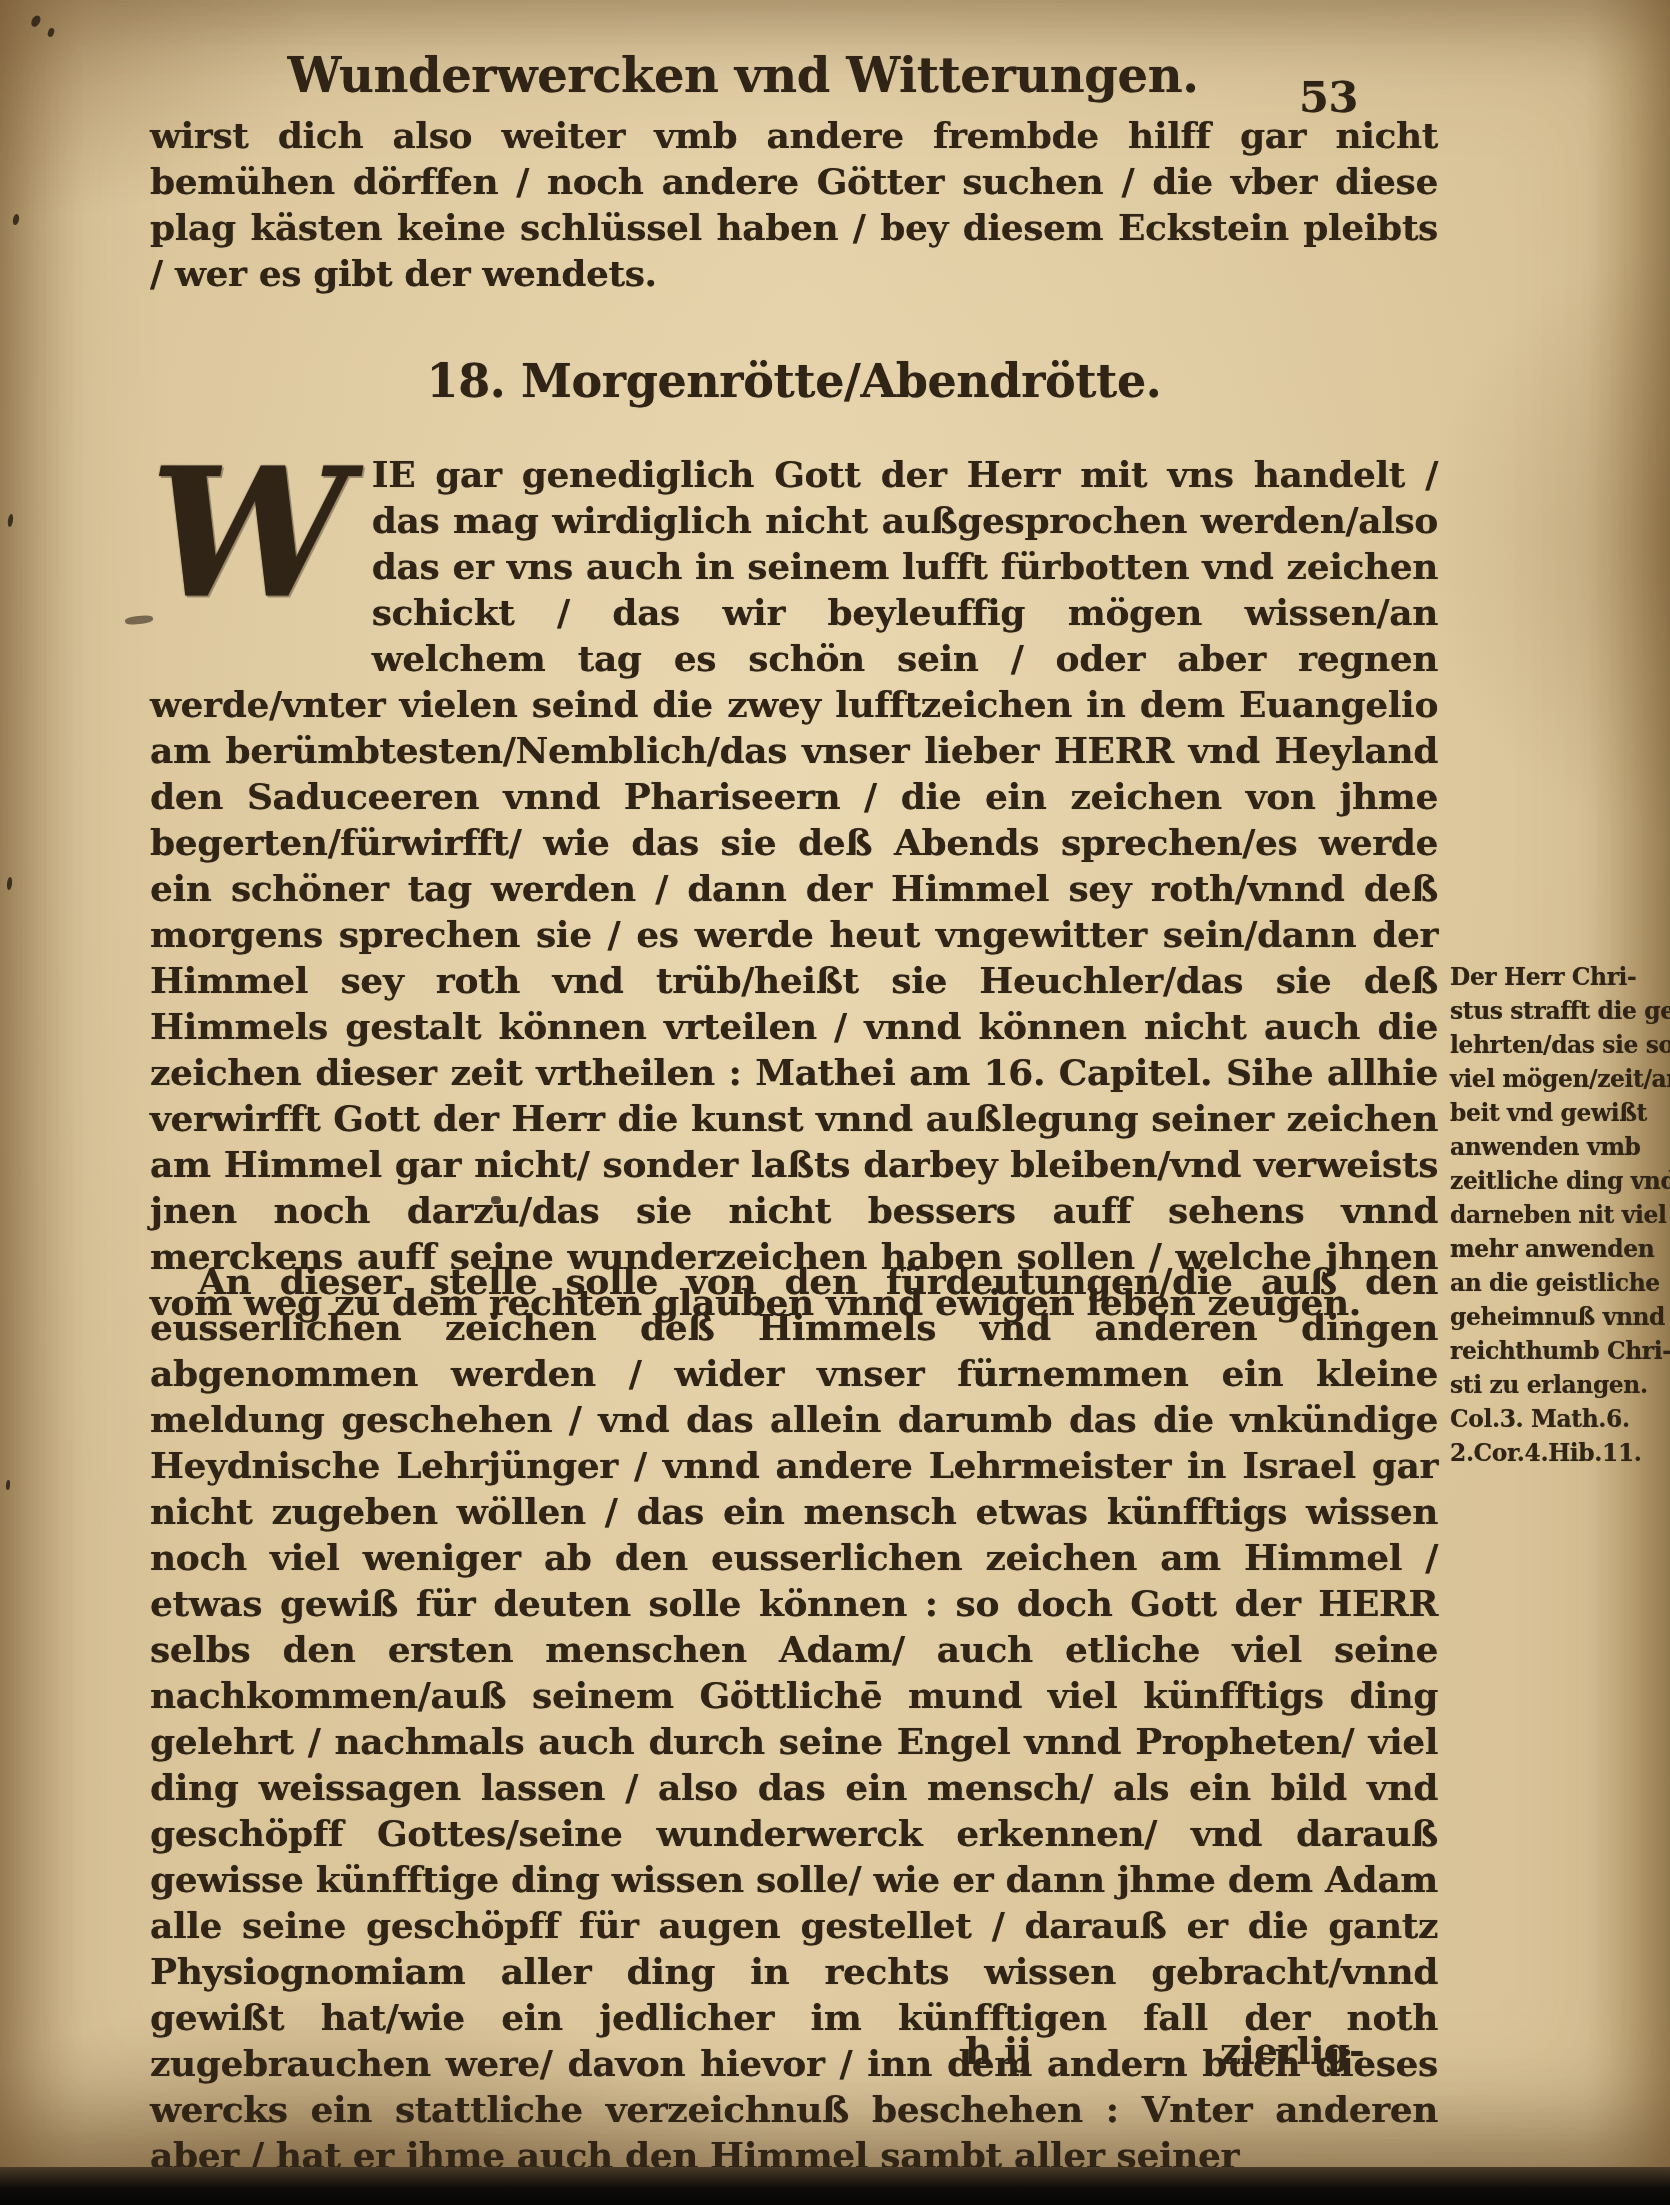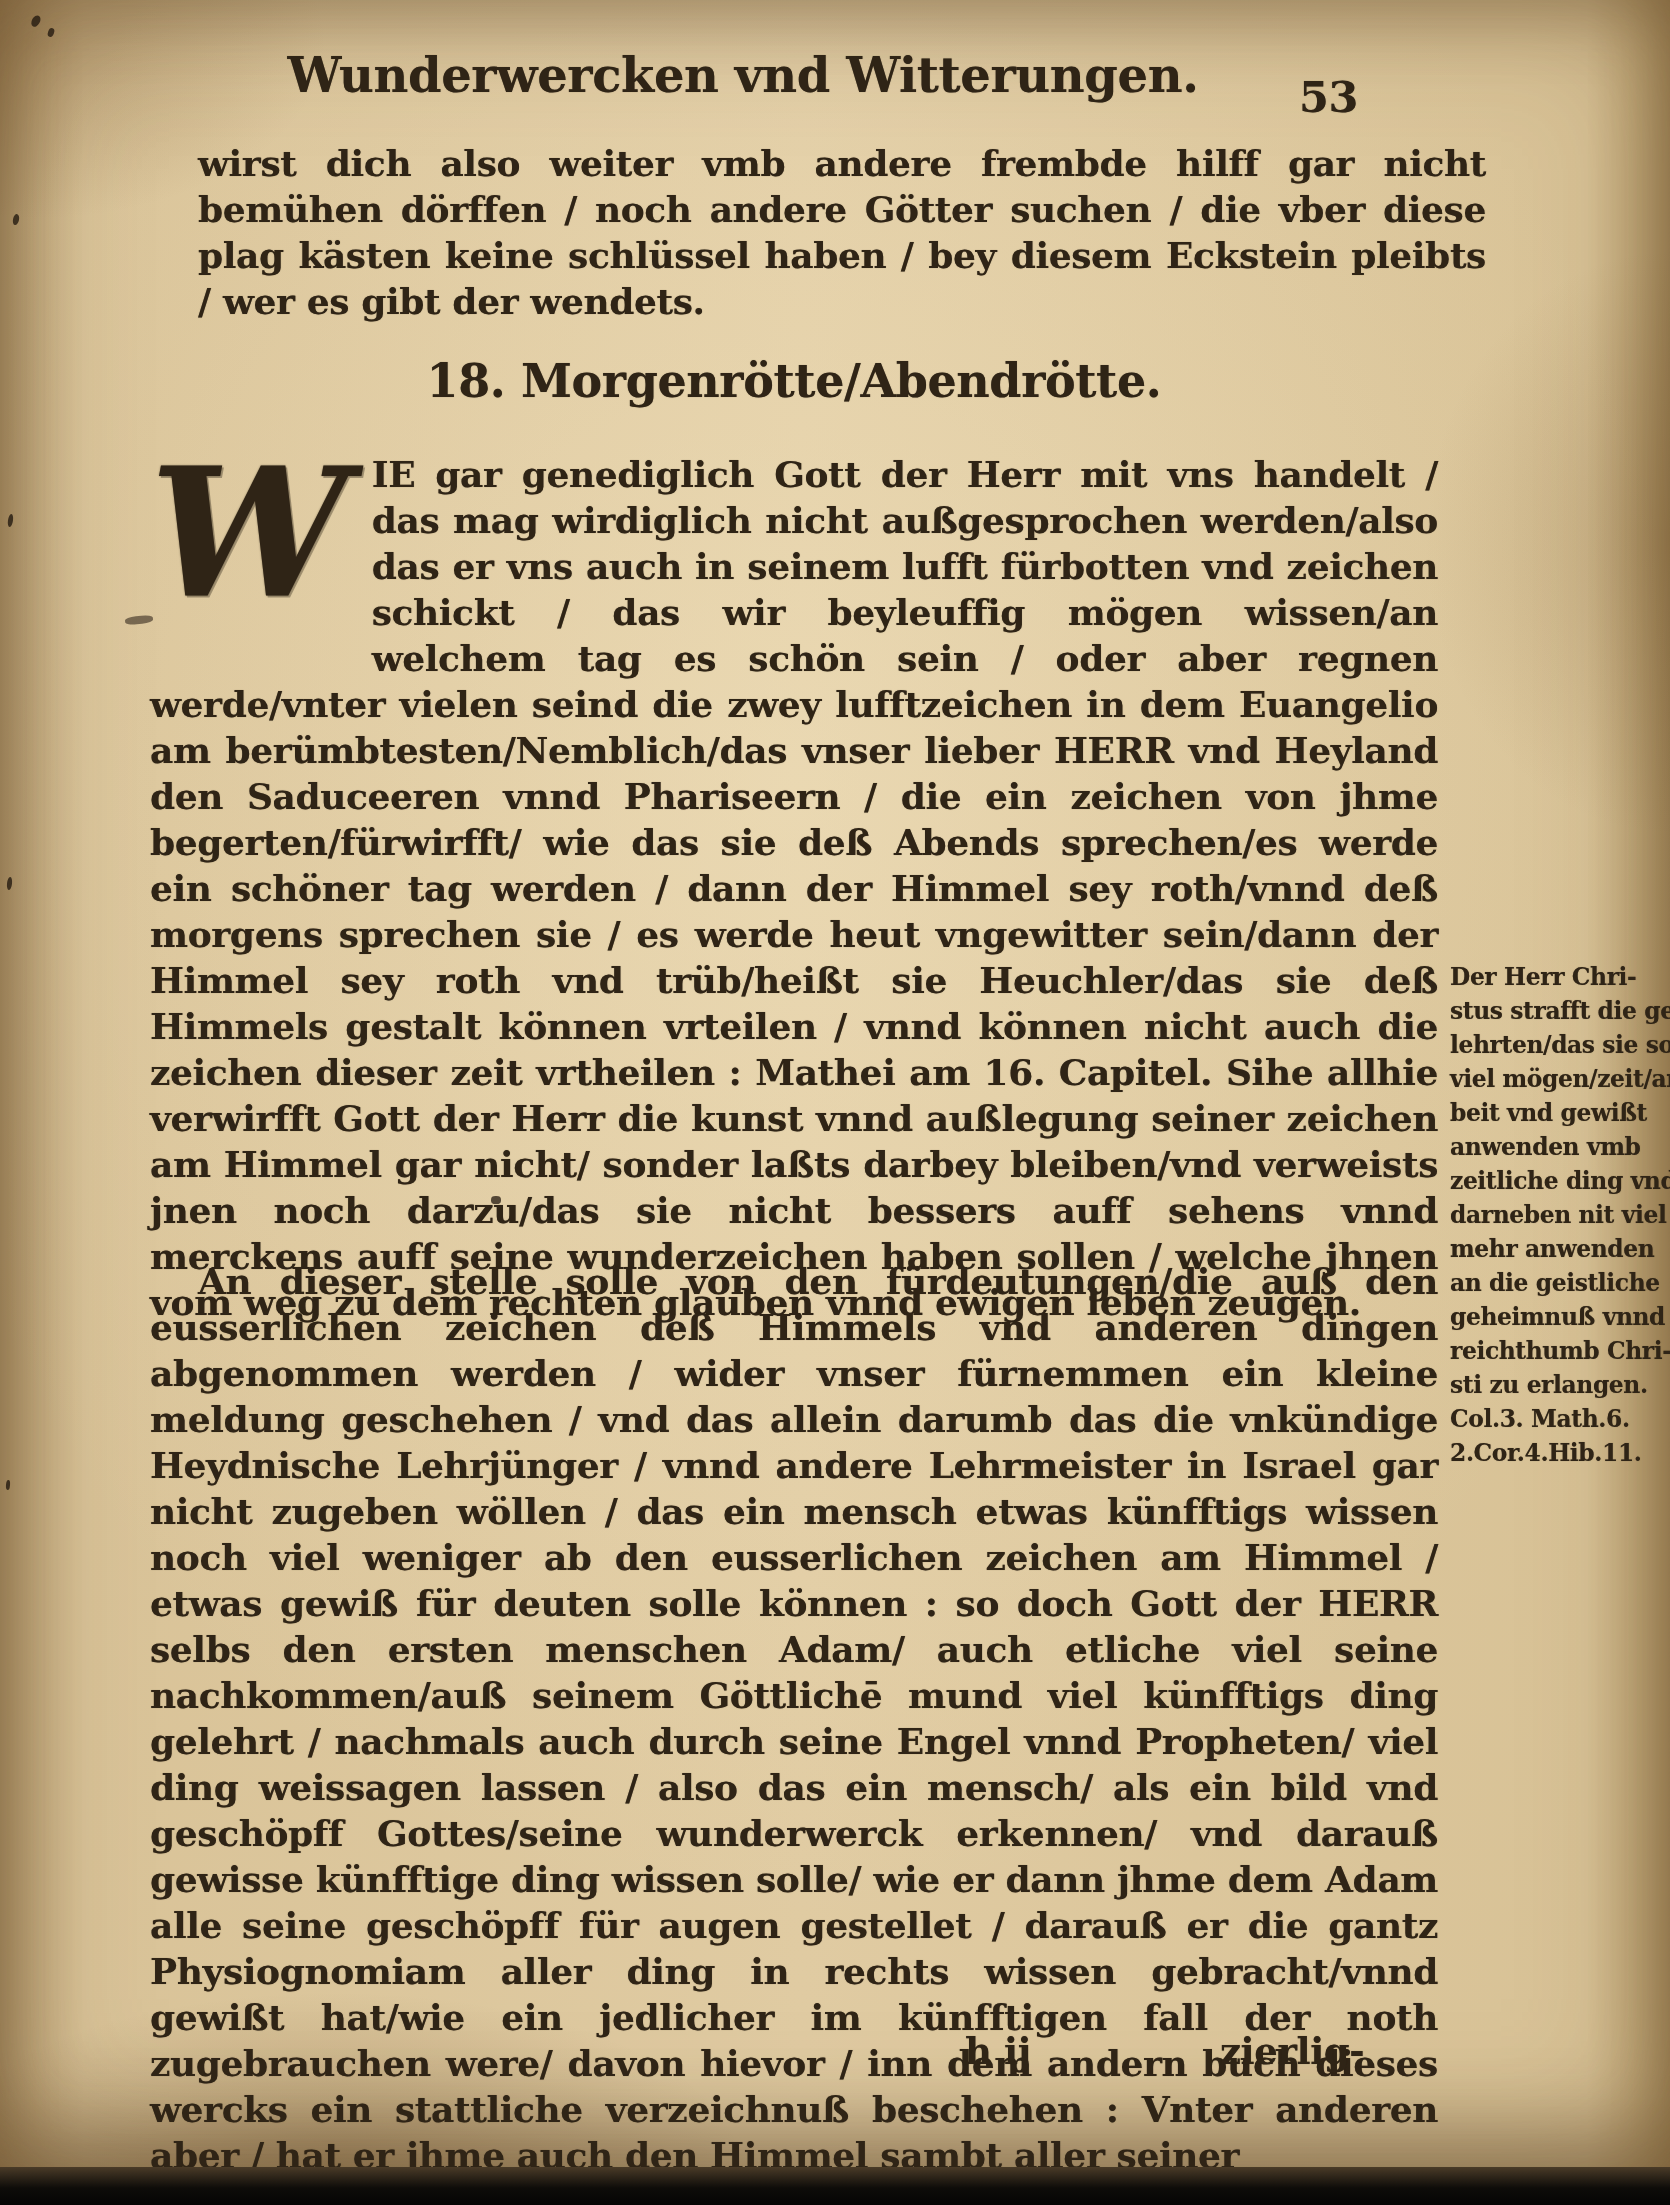--- a/index.html
+++ b/index.html
@@ -43,21 +43,21 @@
   }
   .page-number {
     position:absolute; top:72px; left:1299px; font-size:43px;
   }
 
   .para {
     position:absolute; left:150px; width:1288px;
     font-size:36px; line-height:46px;
     text-align:justify;
   }
-  .para-intro { top:140px;margin-left:48px; }
+  .para-intro { top:112px; }
 
   .chapter-heading {
     position:absolute; top:354px; left:150px; width:1288px;
     text-align:center; font-size:46px;
   }
 
   .para-main { top:451px; }
   .dropcap {
     float:left;
     width:210px; height:180px;

